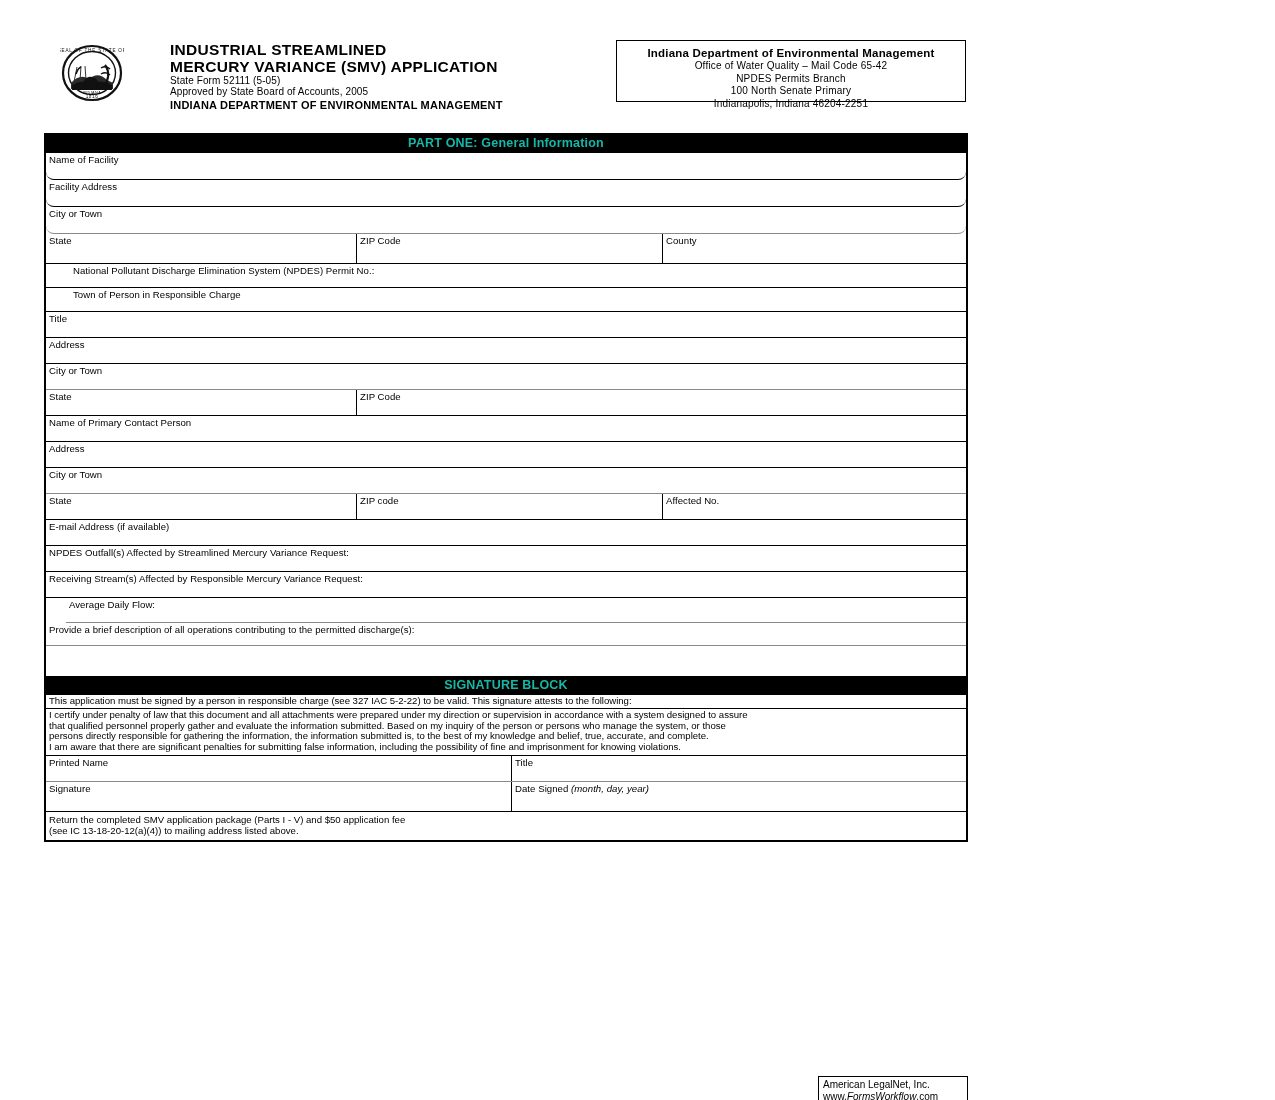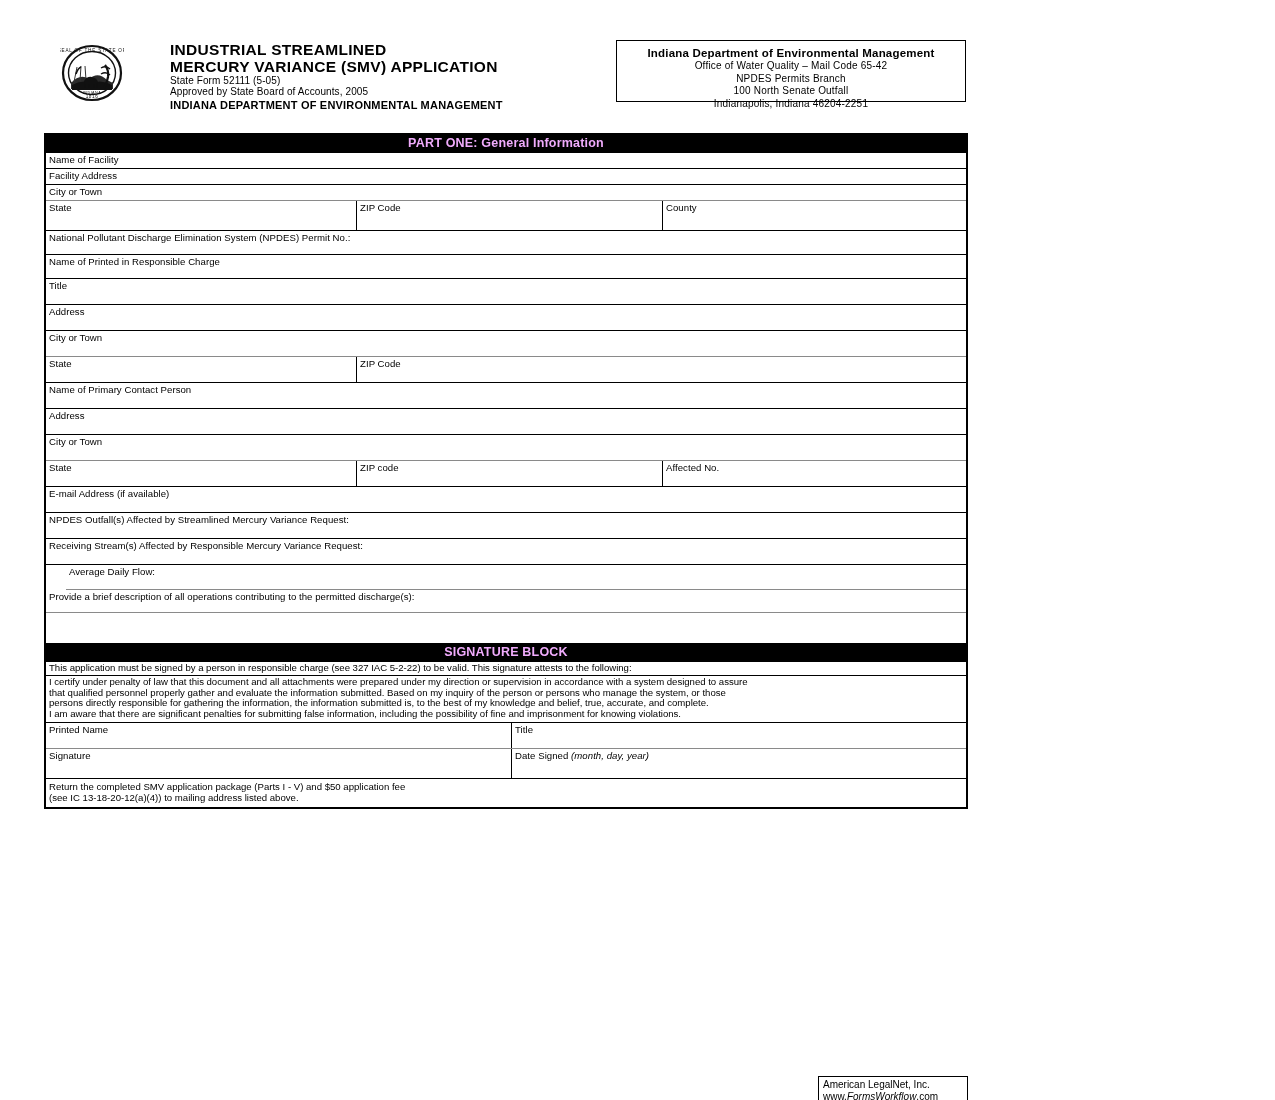--- a/index.html
+++ b/index.html
@@ -88,21 +88,21 @@
     left: 44px;
     top: 133px;
     width: 924px;
     border: 2px solid #000;
     box-sizing: border-box;
     background: #fff;
   }
 
   .band {
     background: #000;
-    color: #f0abfc;
+    color: #14b8a6;
     text-align: center;
     font-weight: bold;
     font-size: 12.5px;
     letter-spacing: 0.2px;
     line-height: 15px;
     padding: 1px 0 2px 0;
   }
 
   .row {
     position: relative;
@@ -121,25 +121,25 @@
   .cell + .cell { border-left: 1px solid #000; }
 
   .lbl {
     font-size: 9.6px;
     line-height: 11px;
     letter-spacing: 0.05px;
     display: block;
     white-space: nowrap;
   }
 
-  .h27 { height: 16px; }
+  .h27 { height: 27px; border-radius: 8px; }
   .h26 { height: 26px; }
   .h25 { height: 25px; margin-left: 20px; }
   .h23 { height: 23px; }
-  .h24 { height: 24px; }
+  .h24 { height: 24px; padding-left: 24px; }
   .h30 { height: 30px; }
   .h31 { height: 31px; }
 
   .w-full  { width: 100%; }
   .w-state { width: 310px; }
   .w-zip3  { width: 306px; }
   .w-cty   { width: 304px; }
   .w-zip2  { width: 610px; }
   .w-half1 { width: 465px; }
   .w-half2 { width: 455px; }
@@ -226,21 +226,21 @@
     <div class="title-main">MERCURY VARIANCE (SMV) APPLICATION</div>
     <div class="title-sub">State Form 52111 (5-05)</div>
     <div class="title-sub">Approved by State Board of Accounts, 2005</div>
     <div class="title-dept">INDIANA DEPARTMENT OF ENVIRONMENTAL MANAGEMENT</div>
   </div>
 
   <div id="agency-box">
     <div class="line bold">Indiana Department of Environmental Management</div>
     <div class="line">Office of Water Quality – Mail Code 65-42</div>
     <div class="line">NPDES Permits Branch</div>
-    <div class="line">100 North Senate Outfall</div>
+    <div class="line">100 North Senate Primary</div>
     <div class="line">Indianapolis, Indiana 46204-2251</div>
   </div>
 </div>
 
 <div id="form">
 
   <div class="band">PART ONE: General Information</div>
 
   <div class="row h27">
     <div class="cell w-full">
@@ -273,21 +273,21 @@
   </div>
 
   <div class="row h24">
     <div class="cell w-full">
       <span class="lbl">National Pollutant Discharge Elimination System (NPDES) Permit No.:</span>
     </div>
   </div>
 
   <div class="row h24">
     <div class="cell w-full">
-      <span class="lbl">Name of Printed in Responsible Charge</span>
+      <span class="lbl">Town of Person in Responsible Charge</span>
     </div>
   </div>
 
   <div class="row h26">
     <div class="cell w-full">
       <span class="lbl">Title</span>
     </div>
   </div>
 
   <div class="row h26">

